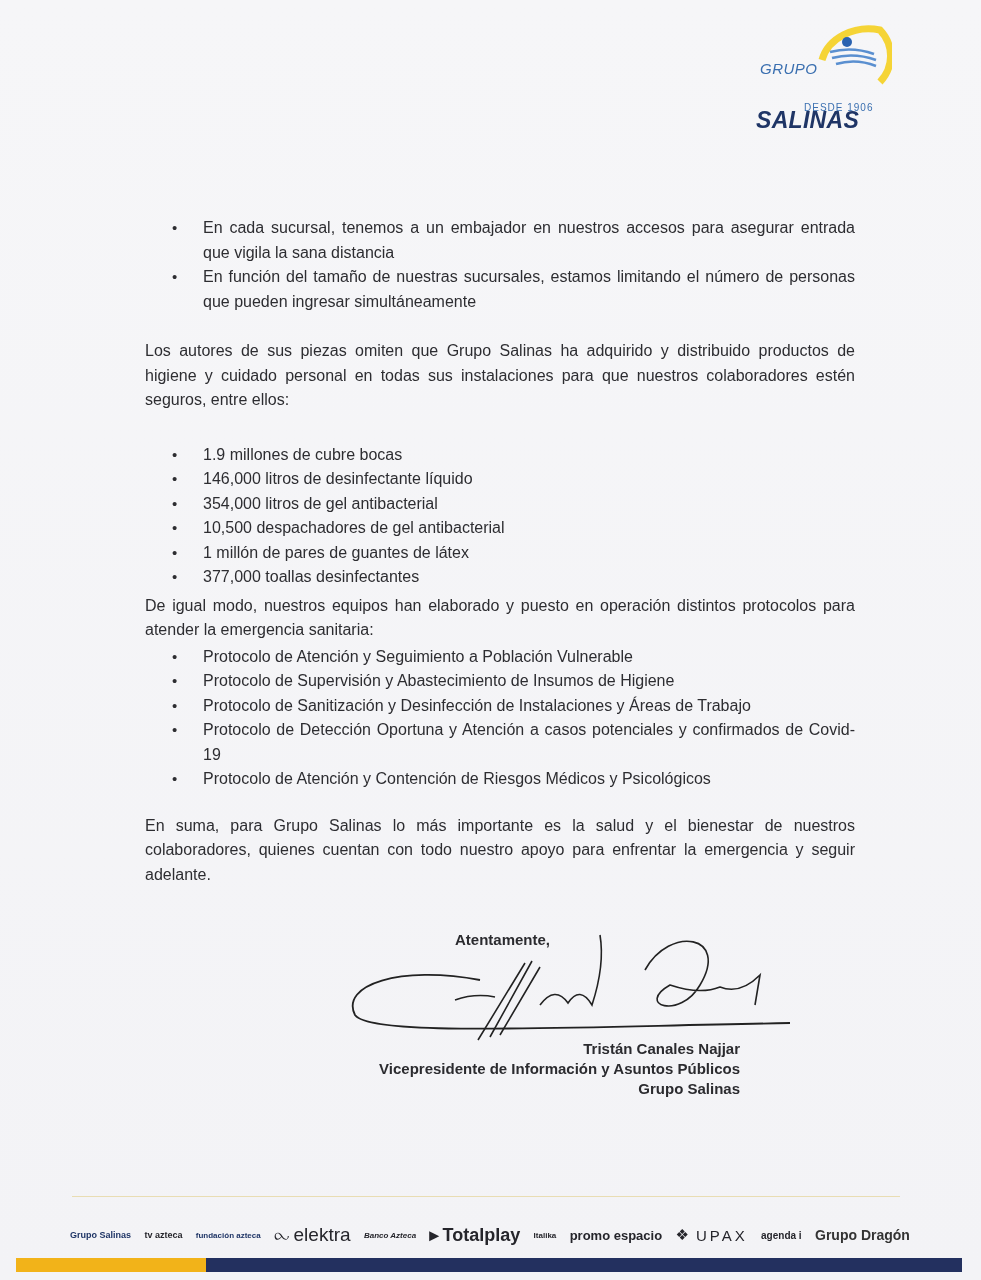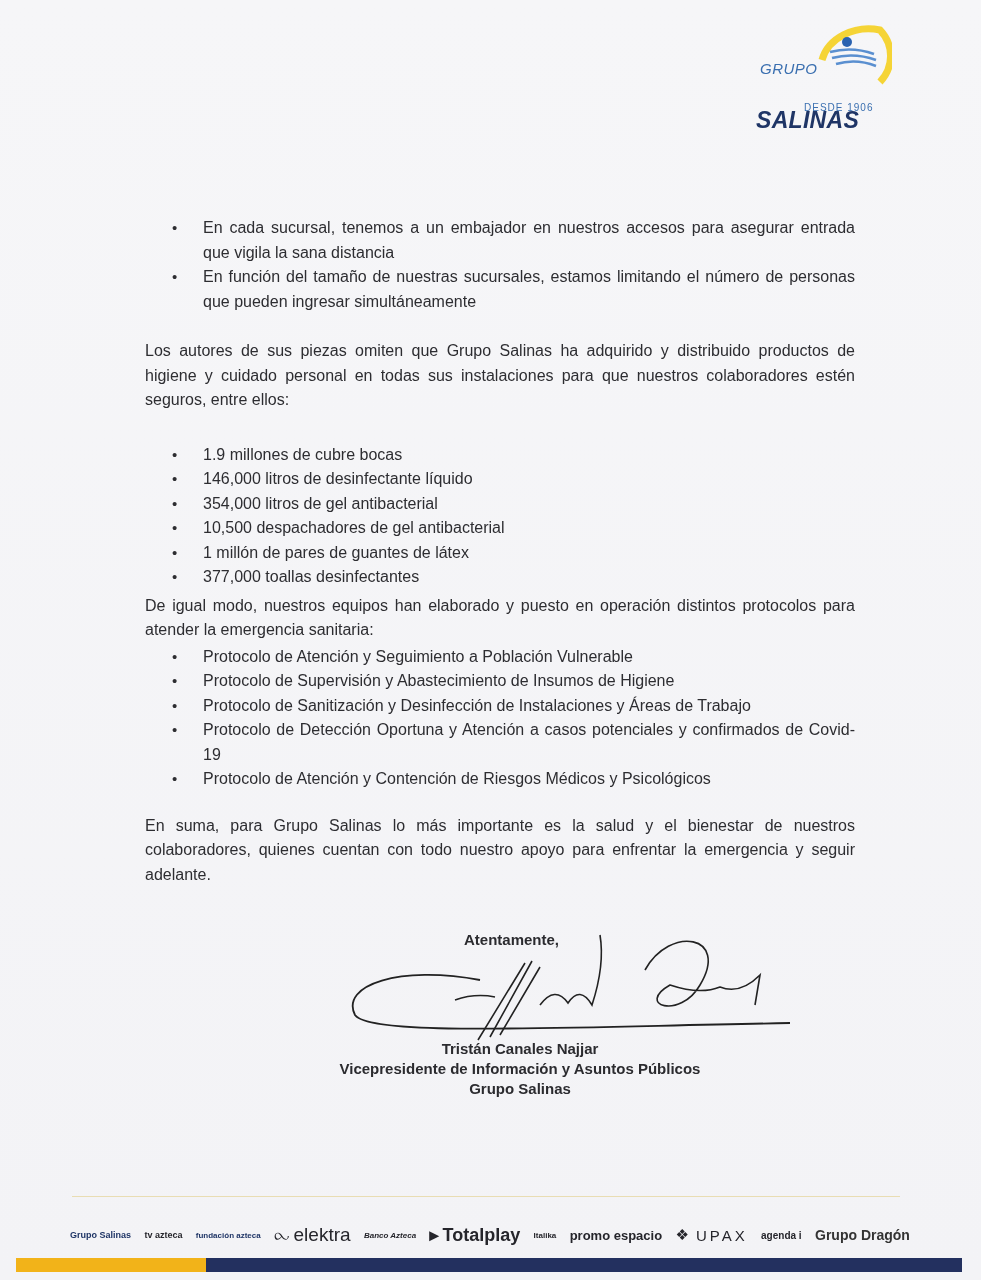--- a/index.html
+++ b/index.html
@@ -9,22 +9,22 @@
   .logo .grupo{position:absolute;left:8px;top:40px;font-size:15px;color:#3a6fb0;letter-spacing:0.5px;font-style:italic;}
   .logo .salinas{position:absolute;left:4px;top:55px;font-size:23px;font-weight:bold;font-style:italic;color:#1f3566;letter-spacing:0.3px;margin-top:32px;}
   .logo .desde{position:absolute;left:52px;top:82px;font-size:10px;color:#3a6fb0;letter-spacing:1px;}
   .logo svg{position:absolute;left:0;top:0;}
   .content{position:absolute;left:145px;top:216px;width:710px;font-size:16px;line-height:24.5px;color:#2d2d31;}
   ul{margin:0;padding:0;list-style:none;}
   li{position:relative;padding-left:58px;text-align:justify;}
   li::before{content:"•";position:absolute;left:27px;top:0;font-size:15px;}
   p{margin:0;text-align:justify;}
   .sig{position:absolute;left:300px;top:925px;width:500px;height:180px;font-weight:bold;font-size:15px;color:#2b2b2f;}
-  .sig .aten{position:absolute;left:164px;top:6px;}
-  .sig .name{position:absolute;left:0;width:440px;top:114px;text-align:center;line-height:20px;}
+  .sig .aten{position:absolute;left:155px;top:6px;}
+  .sig .name{position:absolute;left:0;width:440px;top:114px;text-align:right;line-height:20px;}
   .sig svg{position:absolute;left:0;top:0;}
   .footer-line{position:absolute;left:72px;top:1196px;width:828px;height:1px;background:#e9ddb3;}
   .brands{position:absolute;left:70px;top:1212px;width:840px;height:46px;display:flex;align-items:center;justify-content:space-between;color:#25252b;}
   .brand{display:flex;align-items:center;gap:4px;font-weight:bold;}
   .bar-y{position:absolute;left:16px;top:1258px;width:190px;height:14px;background:#f2b319;}
   .bar-b{position:absolute;left:206px;top:1258px;width:756px;height:14px;background:#23305f;}
 </style>
 </head>
 <body>
 

